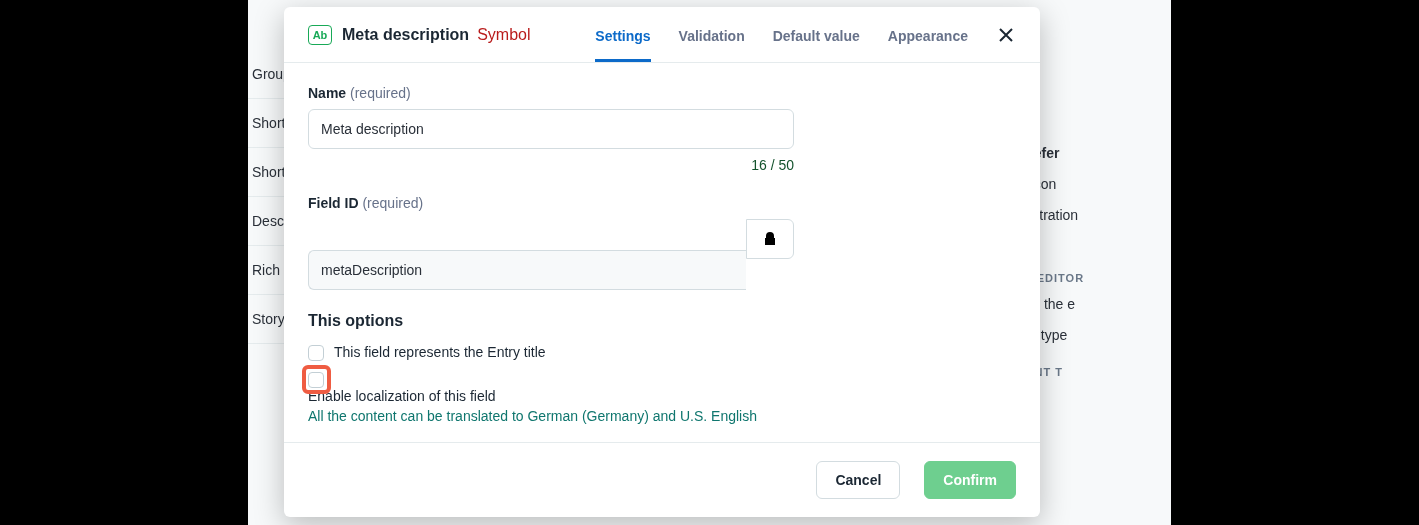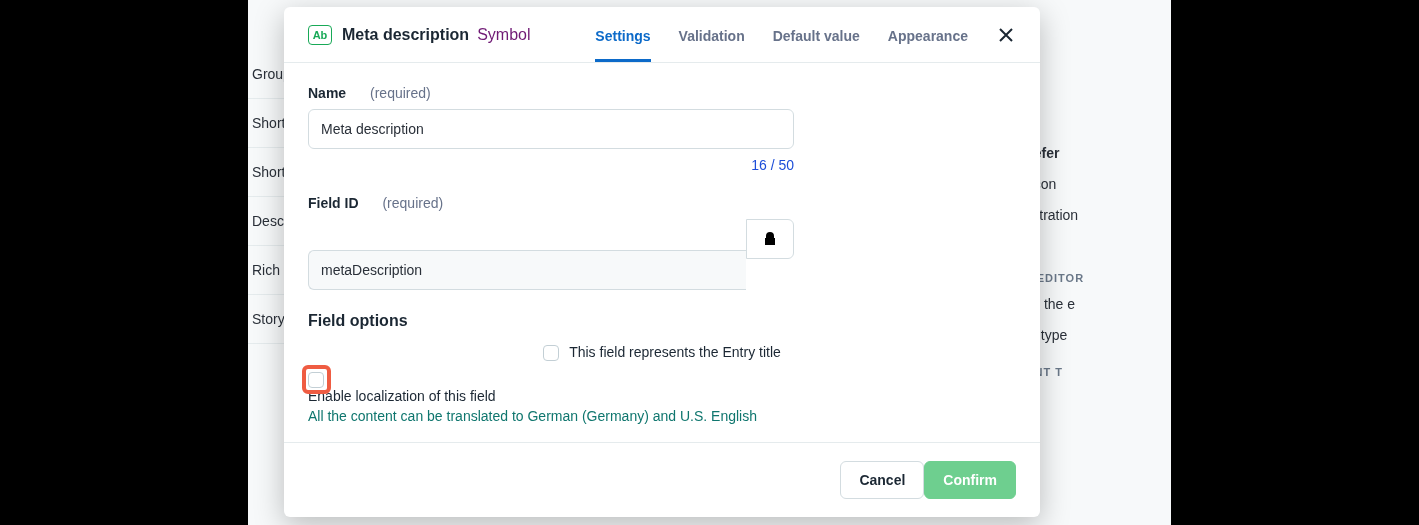--- a/index.html
+++ b/index.html
@@ -75,21 +75,21 @@
       border-radius: 4px;
       display: inline-flex;
       align-items: center;
       justify-content: center;
       color: #18a957;
       font-size: 11px;
       font-weight: 600;
       margin-right: 10px;
     }
     .modal-title { font-weight: 700; font-size: 16px; color: #1b2733; }
-    .modal-subtitle { margin-left: 8px; color: #701a75; font-size: 16px; }
+    .modal-subtitle { margin-left: 8px; color: #b91c1c; font-size: 16px; }
     .tabs { margin-left: auto; display: flex; gap: 28px; height: 100%; align-items: center; }
     .tab {
       font-size: 14px;
       font-weight: 600;
       color: #67728a;
       height: 100%;
       display: flex;
       align-items: center;
       border-bottom: 3px solid transparent;
       padding-top: 5px;
@@ -103,35 +103,35 @@
       cursor: pointer;
       color: #1b2733;
     }
     .modal-body {
       padding: 22px 24px;
       flex: 1;
       overflow: auto;
     }
     .field-group { margin-bottom: 22px; }
     .field-label { font-size: 14px; color: #1b2733; font-weight: 600; margin-bottom: 8px; }
-    .field-label .req { color: #67728a; font-weight: 400; margin-left: 20px; }
+    .field-label .req { color: #67728a; font-weight: 400; }
     .text-input {
       width: 486px;
       height: 40px;
       border: 1px solid #d3dce0;
       border-radius: 6px;
       padding: 0 12px;
       font-size: 14px;
       color: #2a3039;
       font-family: inherit;
     }
     .counter {
       width: 486px;
       text-align: right;
-      color: #1d4ed8;
+      color: #14532d;
       font-size: 14px;
       margin-top: 8px;
     }
     .field-id-wrap {
       display: flex;
       width: 486px;
     }
     .field-id-input {
       flex: 1;
       height: 40px;
@@ -162,21 +162,20 @@
       color: #1b2733;
       margin-bottom: 14px;
       margin-top: 10px;
     }
     .checkbox-row {
       display: flex;
       align-items: flex-start;
       margin-bottom: 10px;
       font-size: 14px;
       color: #1b2733;
-      justify-content: center;
     }
     .checkbox {
       width: 16px; height: 16px;
       border: 1px solid #c3cfd5;
       border-radius: 4px;
       margin-right: 10px;
       flex-shrink: 0;
       margin-top: 1px;
       background: #fff;
     }
@@ -191,21 +190,21 @@
     .helper-text {
       color: #0f766e;
       font-size: 14px;
       margin-top: 4px;
     }
     .modal-footer {
       border-top: 1px solid #e5ebed;
       padding: 18px 24px;
       display: flex;
       justify-content: flex-end;
-      gap: 0;
+      gap: 24px;
     }
     .btn {
       height: 38px;
       padding: 0 18px;
       border-radius: 6px;
       font-size: 14px;
       font-weight: 600;
       cursor: pointer;
       display: inline-flex;
       align-items: center;
@@ -278,21 +277,21 @@
       <div class="field-id-wrap">
         <input class="field-id-input" readonly="" value="metaDescription" style="">
         <div class="lock-btn">
           <svg width="12" height="14" viewBox="0 0 12 14">
               <path d="M2 6 V4 a4 4 0 0 1 8 0 V6 M1 6 h10 v7 h-10 z" fill="currentColor"></path>
             </svg>
         </div>
       </div>
     </div>
 
-    <div class="section-heading">Field options</div>
+    <div class="section-heading">This options</div>
 
     <div class="checkbox-row">
       <div class="checkbox"></div>
       <span>This field represents the Entry title</span>
     </div>
 
     <div class="checkbox-row" style="position:relative;flex-direction:column;">
       <div class="highlight-ring" style="left:-6px; top:-6px;"></div>
       <div class="checkbox"></div>
       <div>

